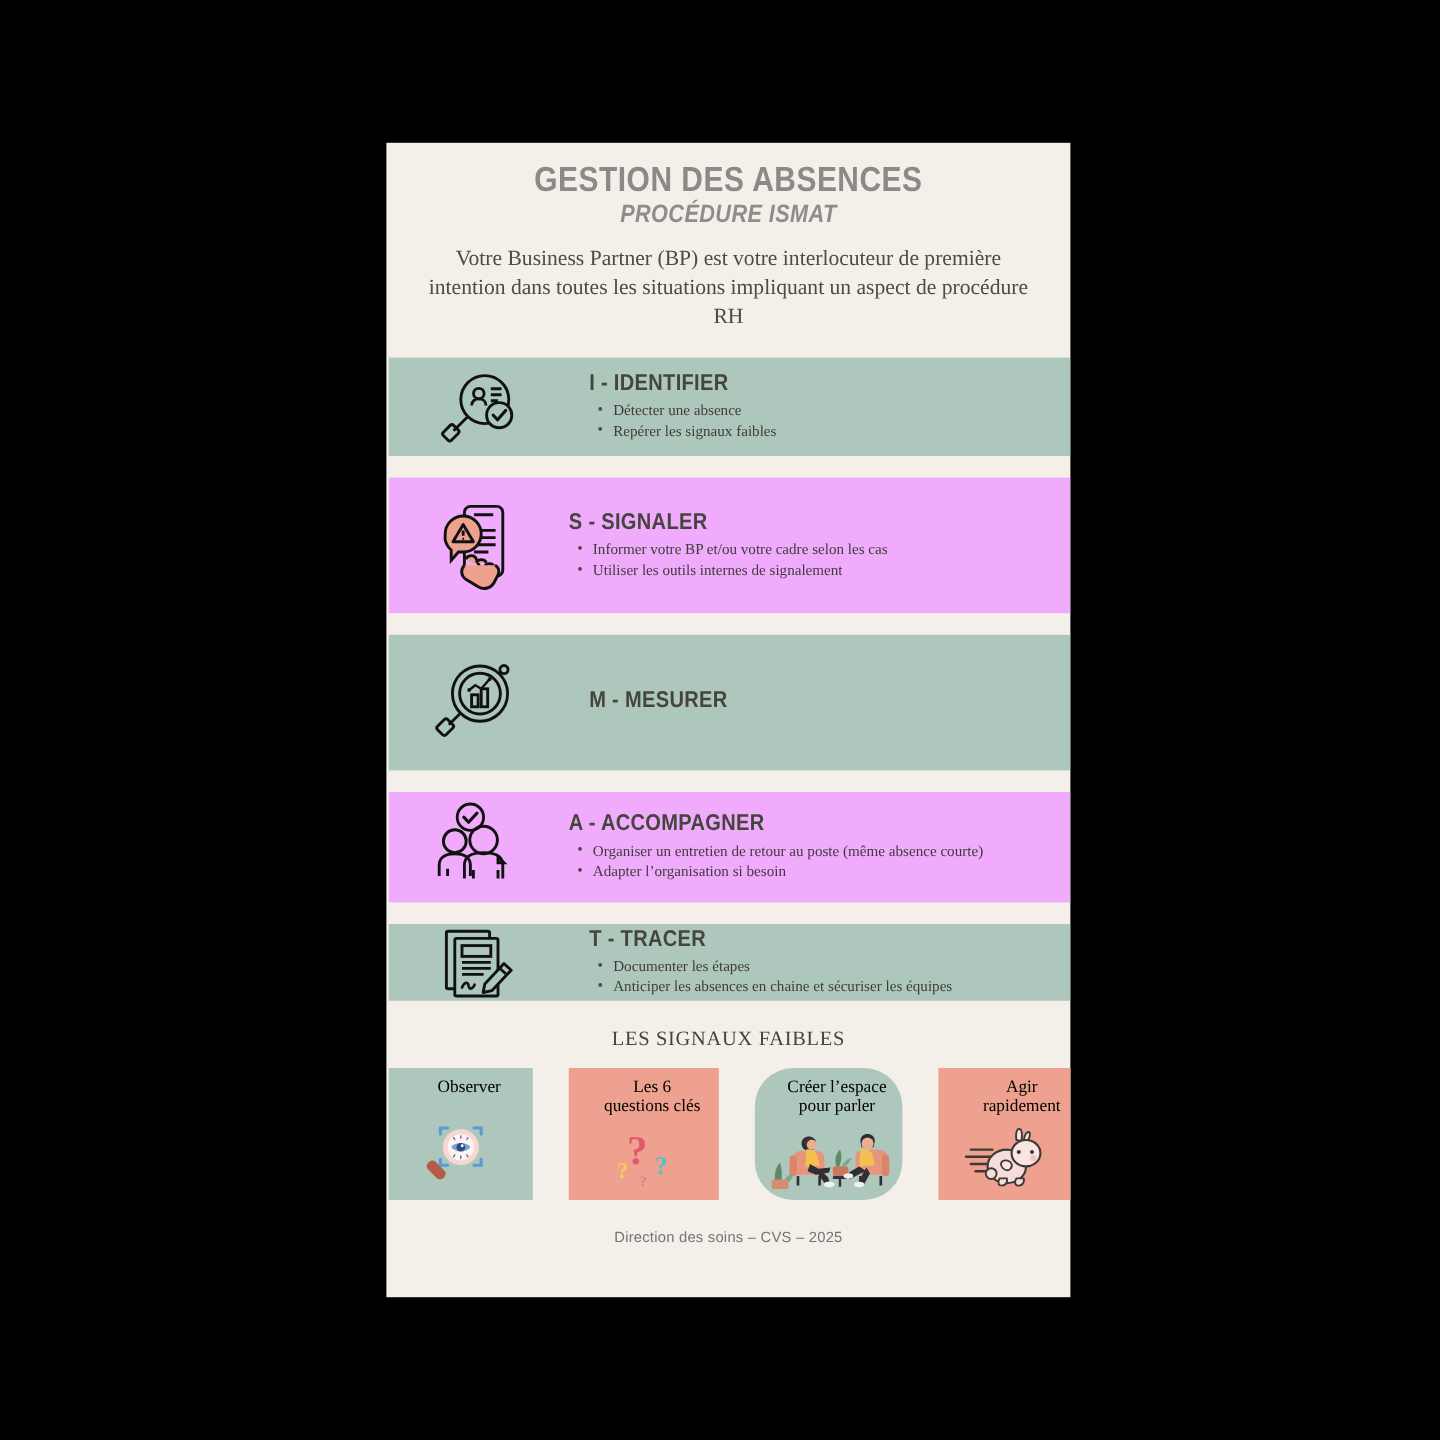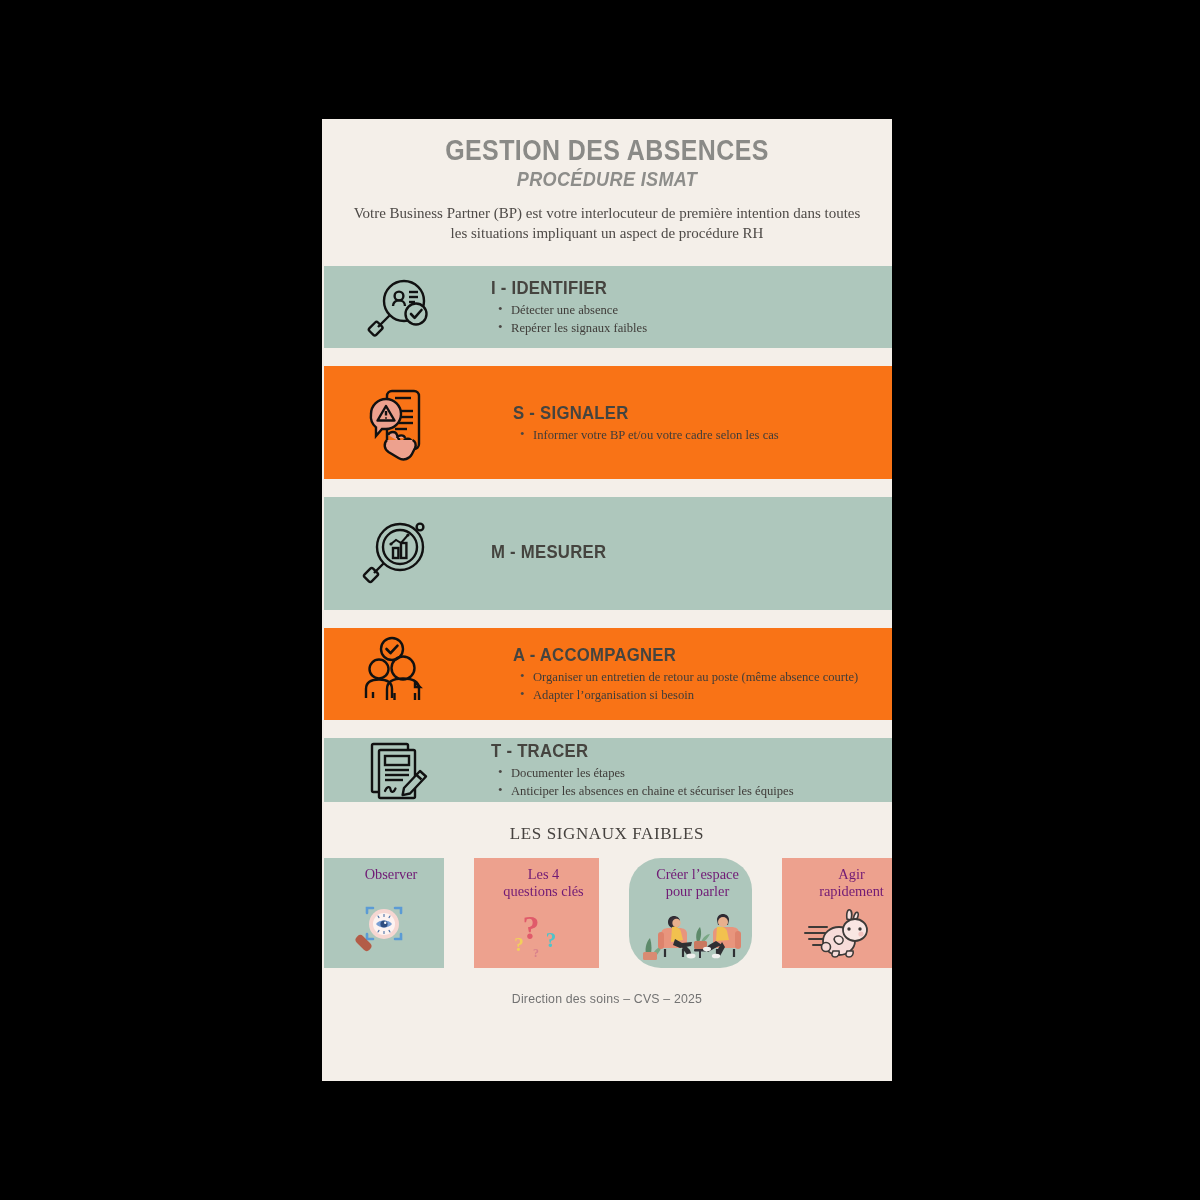--- a/index.html
+++ b/index.html
@@ -36,35 +36,35 @@
     font-family:"Liberation Sans Narrow","Liberation Sans",sans-serif;
     font-weight:bold;font-style:italic;
     font-size:21px;letter-spacing:0.4px;
     color:#8d8d8a;
     transform:scaleX(.86);
     transform-origin:center;
     margin:3px 0 0 0;line-height:1.05;
   }
   .hdr-lead{
     font-family:"Liberation Serif","DejaVu Serif",serif;
-    font-size:15px;color:#4e4a47;
+    font-size:18px;color:#4e4a47;
     line-height:1.32;
     margin:14px auto 0 auto;
     max-width:532px;
   }
 
   
   .band{
     position:relative;
     display:flex;align-items:center;
     box-sizing:border-box;
     width:568px;margin-left:2px;
   }
   .band.green{background:#aec7bc;gap:17px;}
-  .band.salmon{background:#f97316;gap:39px;}
+  .band.salmon{background:#f0abfc;}
   .band-icon{
     width:150px;min-width:150px;
     display:flex;align-items:center;justify-content:center;
   }
   .band-body{flex:1;padding-right:18px;}
   .band-title{
     font-family:"Liberation Sans Narrow","Liberation Sans",sans-serif;
     font-weight:bold;
     font-size:19px;
     letter-spacing:.3px;
@@ -100,21 +100,21 @@
   .card{
     position:absolute;top:0;height:110px;
     display:flex;flex-direction:column;align-items:center;
     box-sizing:border-box;padding-top:8px;
     overflow:hidden;
   }
   .card.green{background:#aec7bc;}
   .card.salmon{background:#eda18e;}
   .card-label{
     font-family:"Liberation Serif","DejaVu Serif",serif;
-    font-size:14.4px;color:#701a75;
+    font-size:14.4px;color:#000000;
     text-align:center;line-height:1.14;
     white-space:pre-line;
     margin-left:14px;
   }
   .card-art{flex:1;display:flex;align-items:center;justify-content:center;width:100%;}
 
   .footer{
     text-align:center;
     font-family:"Liberation Sans",sans-serif;
     font-size:12.3px;
@@ -179,20 +179,21 @@
           <path d="M25 52c2-4 8-4 9 0l3 7" fill="#eda18e"></path>
           <path d="M34 55c1.5-3.5 7-3.5 8.2 0" fill="#eda18e"></path>
           <path d="M41 58c1.5-3 6.5-3 7.6.3" fill="#eda18e"></path>
           <path d="M24 57c-3.5 3.5-3 9 1.5 12l10 6c5 3 11 1 13.5-4l3-6c1.6-3.4.2-6.8-2.5-8" fill="#eda18e"></path>
         </svg>
       </div>
       <div class="band-body">
         <div class="band-title">S - SIGNALER</div>
         <ul class="band-list">
           <li>Informer votre BP et/ou votre cadre selon les cas</li>
+          <li>Utiliser les outils internes de signalement</li>
         </ul>
       </div>
     </div>
 
     <div class="gap"></div>
 
     <div class="band green" style="height:113px">
       <div class="band-icon">
         <svg width="74" height="78" viewBox="0 0 74 78" fill="none" stroke="#111" stroke-width="2.4">
           <circle cx="38" cy="32" r="23"></circle>
@@ -289,21 +290,21 @@
             </g>
             <path d="M25 28c3-4.6 13-4.6 16 0-3 4.6-13 4.6-16 0z" fill="#7a9fd4"></path>
             <circle cx="33" cy="28" r="3.6" fill="#2e4d80"></circle>
             <circle cx="34.2" cy="26.8" r="1.2" fill="#fff"></circle>
             <rect x="8" y="38" width="9" height="18" rx="4" fill="#b35c47" transform="rotate(-45 12.5 47)"></rect>
           </svg>
         </div>
       </div>
 
       <div class="card salmon" style="left:152px;width:125px;">
-        <div class="card-label">Les 4
+        <div class="card-label">Les 6
 questions clés</div>
         <div class="card-art">
           <svg width="64" height="54" viewBox="0 0 64 54">
             <text x="26" y="32" font-family="'Liberation Serif',serif" font-size="34" font-weight="bold" fill="#e05a6a" text-anchor="middle">?</text>
             <text x="46" y="40" font-family="'Liberation Serif',serif" font-size="21" font-weight="bold" fill="#4fc3c9" text-anchor="middle">?</text>
             <text x="14" y="44" font-family="'Liberation Serif',serif" font-size="19" font-weight="bold" fill="#f2cf5b" text-anchor="middle">?</text>
             <text x="31" y="50" font-family="'Liberation Serif',serif" font-size="12" font-weight="bold" fill="#d8808c" text-anchor="middle">?</text>
           </svg>
         </div>
       </div>

